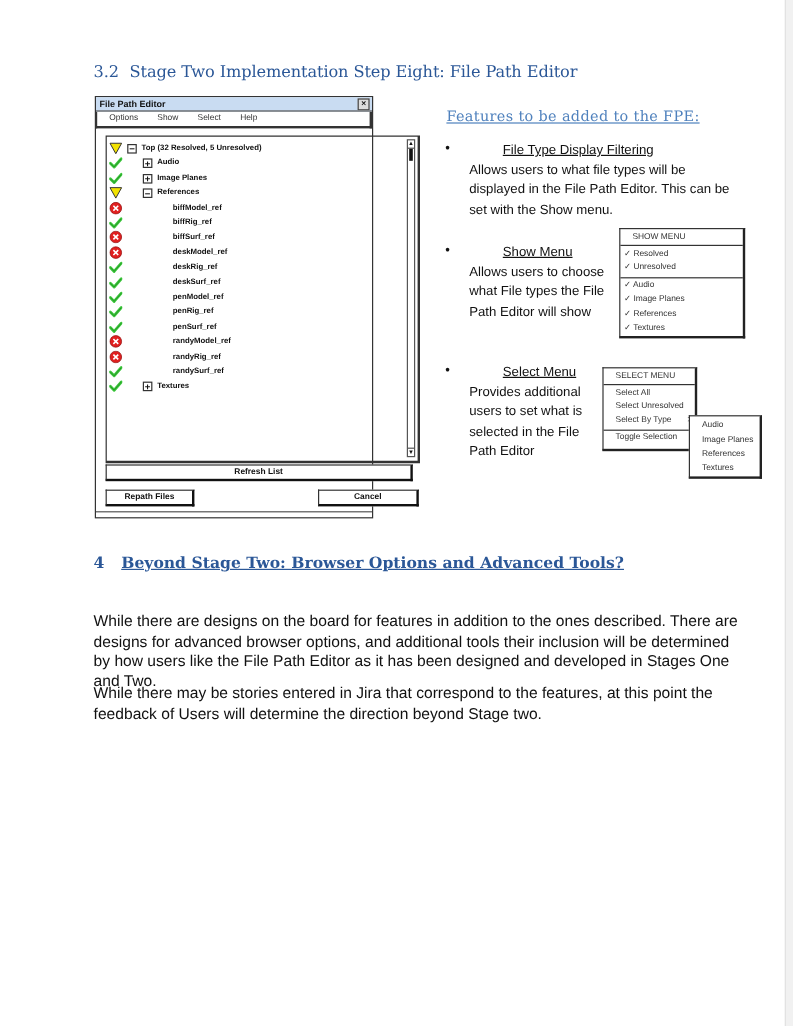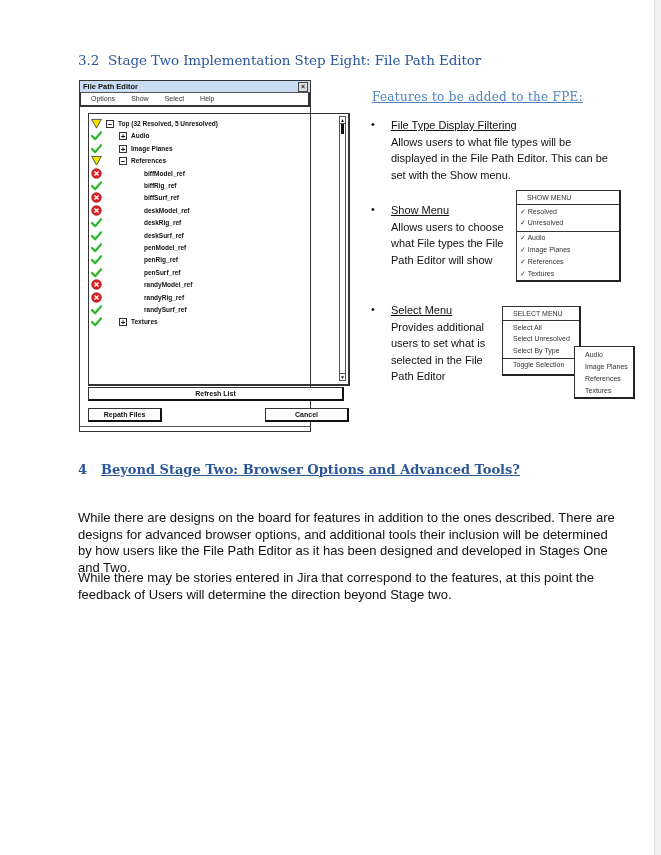--- a/index.html
+++ b/index.html
@@ -53,21 +53,21 @@
     font-size:7px; font-weight:bold; text-align:center; line-height:10px; background:#fff; box-sizing:border-box;
   }
   .fpe-bottom { position:absolute; left:0; right:0; bottom:0; height:4px; border-top:1px solid #555; }
 
   .feat-title {
     position:absolute; left:372px; top:90px; font-family:"DejaVu Serif", serif; font-size:12px;
     color:#4f81bd; text-decoration:underline; white-space:nowrap; letter-spacing:0.3px;
   }
   .bullet { position:absolute; left:371px; font-size:11px; }
   .feat { position:absolute; left:391px; font-family:"Liberation Sans", sans-serif; font-size:11px; line-height:16.5px; color:#111; }
-  .feat .ftitle { text-decoration:underline; }
+  .feat .ftitle { text-decoration:underline;margin-left:28px; }
 
   .menu-mock {
     position:absolute; border:1px solid #333; border-right:2px solid #222; border-bottom:2px solid #222;
     background:#fff; font-size:7px; color:#333; box-sizing:border-box;
   }
   .menu-mock .mtitle { padding-left:10px; height:13px; line-height:13px; border-bottom:1px solid #333; }
   .menu-mock .mitem { padding-left:3px; height:12.5px; line-height:12.5px; }
   .menu-mock .sep { border-top:1px solid #333; }
 
   .h1 {

